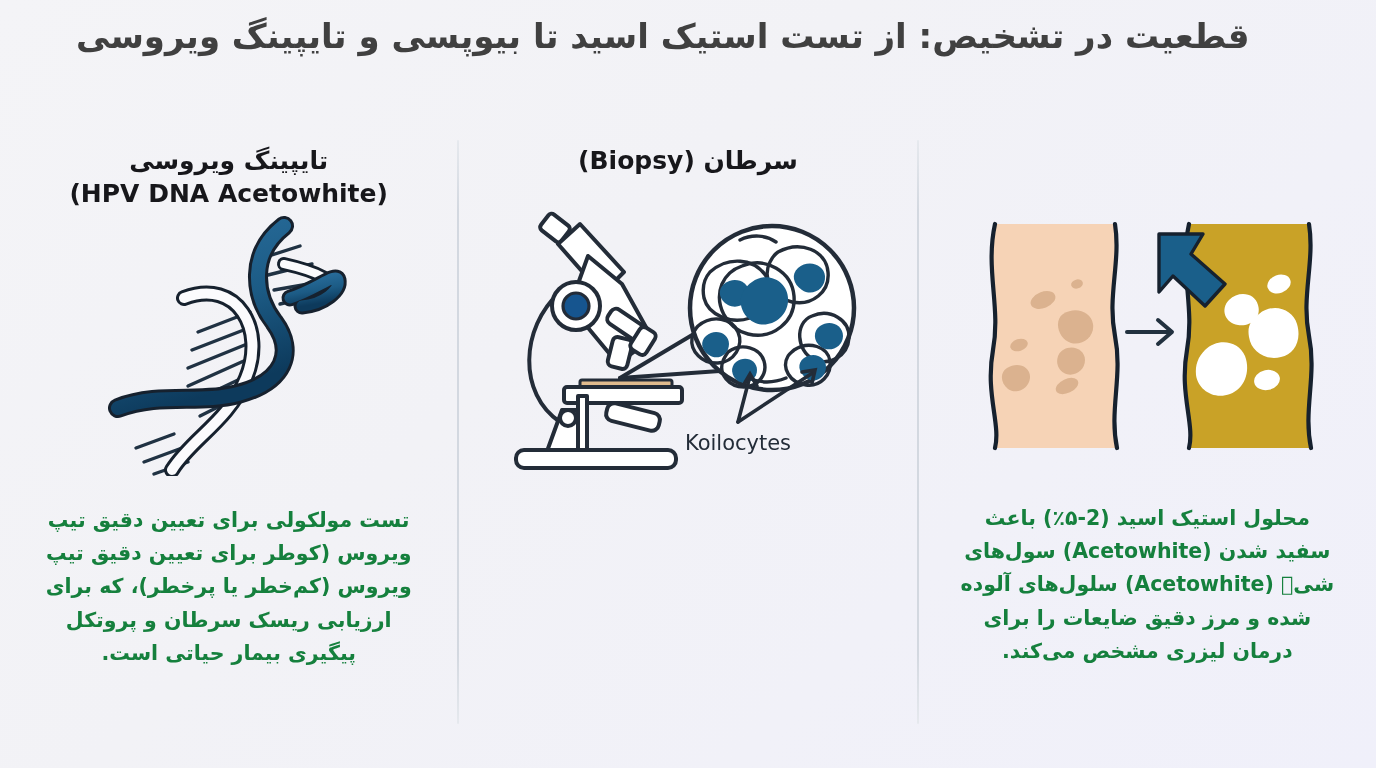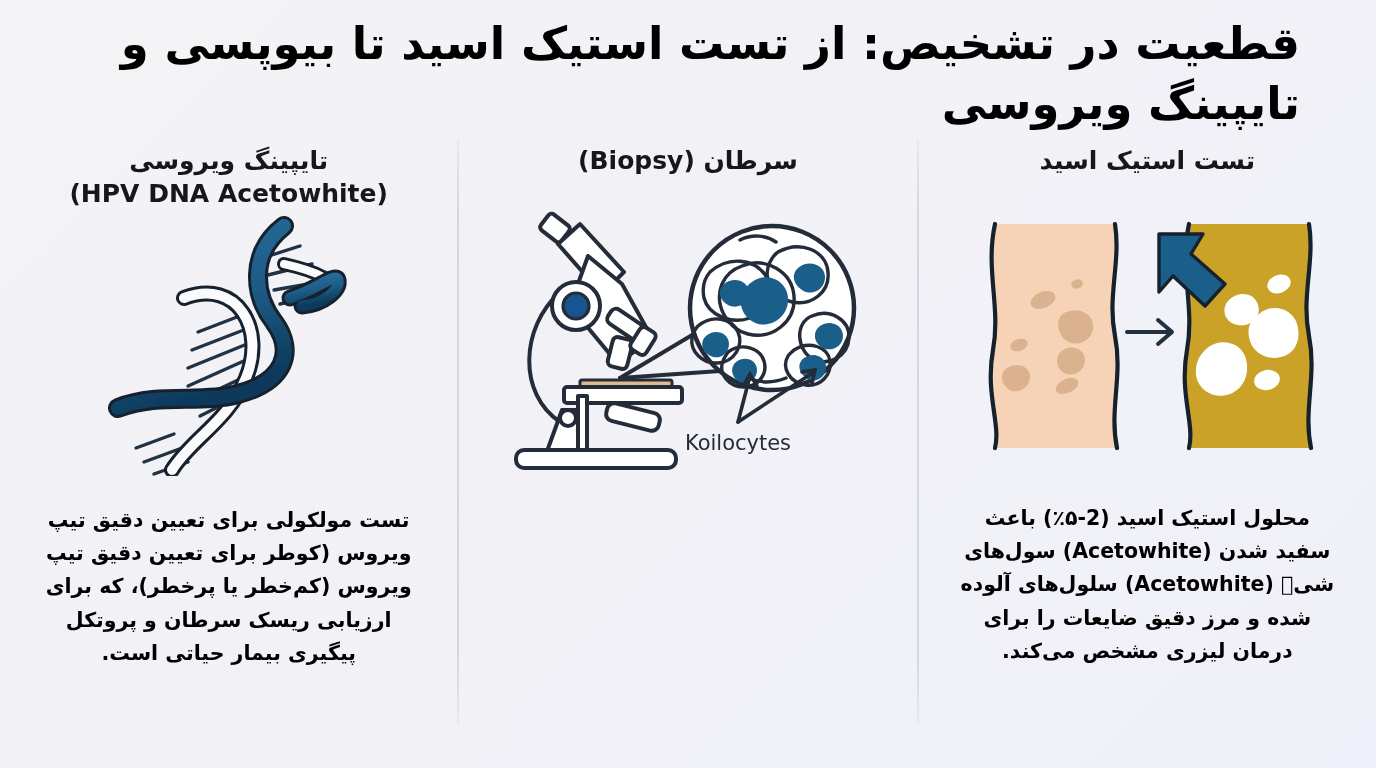--- a/index.html
+++ b/index.html
@@ -13,26 +13,26 @@
     font-family:"DejaVu Sans","Liberation Sans",sans-serif;
     background:linear-gradient(135deg,#f4f4f7 0%,#f2f2f6 40%,#f0f0fa 100%);
     color:#1a1a1a;
     position:relative;
   }
 
   
   .title {
     position:absolute;
     top:14px; right:76px; left:76px;
-    text-align:right;
+    text-align:left;
     direction:rtl;
-    font-size:45px;
+    font-size:34px;
     font-weight:700;
     line-height:1.34;
-    color:#000000;
+    color:#404040;
     letter-spacing:0;
   }
 
   
   .columns {
     position:absolute;
     top:124px; right:0; left:0; bottom:18px;
     display:flex;
     flex-direction:row;          
     align-items:stretch;
@@ -78,36 +78,35 @@
   }
   .art svg { display:block; }
 
   
   .col-body {
     direction:rtl;
     text-align:center;
     font-size:20.5px;
     font-weight:700;
     line-height:1.62;
-    color:#000000;
+    color:#15803d;
     max-width:378px;
     margin-top:14px;
   }
   .col-body.narrow { max-width:360px; }
 </style>
 </head>
 <body>
 
 <h1 class="title">قطعیت در تشخیص: از تست استیک اسید تا بیوپسی و تایپینگ ویروسی</h1>
 
 <div class="columns">
 
   <div class="col">
     <div class="col-head">
-      <span>تست استیک اسید</span>
     </div>
 
     <div class="art">
       <svg width="360" height="250" viewBox="0 0 360 250" aria-hidden="true">
 
         <g>
           <path d="M28,14 C18,60 34,96 26,140 C18,184 34,214 28,238
                    L150,238 C142,200 156,166 148,126 C140,86 154,52 148,14 Z" fill="#f6d3b6"></path>
           <path d="M28,14 C18,60 34,96 26,140 C18,184 34,214 28,238" fill="none" stroke="#16212e" stroke-width="4.2" stroke-linecap="round"></path>
           <path d="M148,14 C154,52 140,86 148,126 C156,166 142,200 150,238" fill="none" stroke="#16212e" stroke-width="4.2" stroke-linecap="round"></path>

